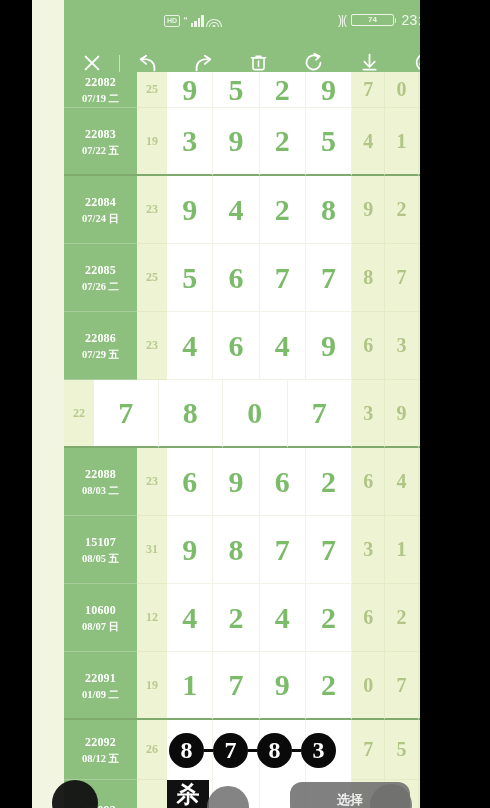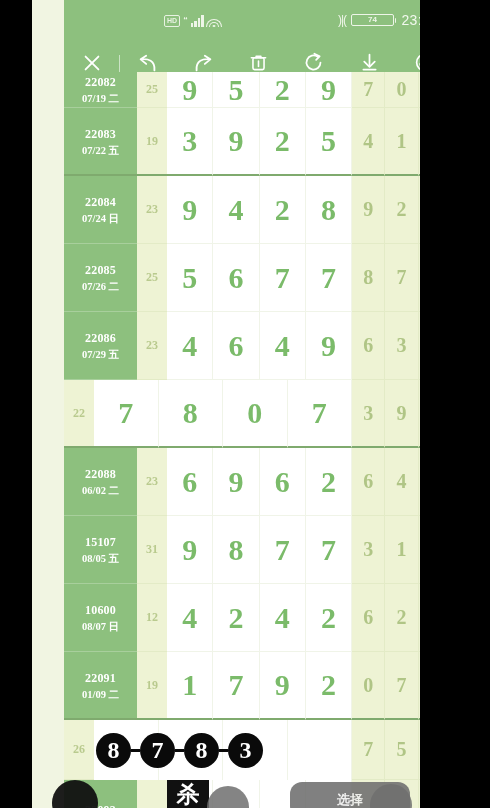--- a/index.html
+++ b/index.html
@@ -306,21 +306,21 @@
         <div class="c-right">
           <div class="cell">3</div>
           <div class="cell">9</div>
           <div class="cell small">13</div>
         </div>
       </div>
 
       <div class="row">
         <div class="c-id">
           <span class="idn">22088</span>
-          <span class="idd">06/02 二</span>
+          <span class="idd">08/03 二</span>
         </div>
         <div class="c-sum">23</div>
         <div class="c-main">
           <div class="cell">6</div>
           <div class="cell">9</div>
           <div class="cell">6</div>
           <div class="cell">2</div>
         </div>
         <div class="c-right">
           <div class="cell">6</div>
@@ -380,20 +380,24 @@
           <div class="cell">2</div>
         </div>
         <div class="c-right">
           <div class="cell">0</div>
           <div class="cell">7</div>
           <div class="cell">9</div>
         </div>
       </div>
 
       <div class="row" style="height:60px">
+        <div class="c-id">
+          <span class="idn">22092</span>
+          <span class="idd">08/12 五</span>
+        </div>
         <div class="c-sum">26</div>
         <div class="c-main ballrow">
           <div class="gridbg">
               <div></div>
               <div></div>
               <div></div>
               <div></div>
             </div>
           <div class="ballfloat">
             <div class="ball">8</div>

